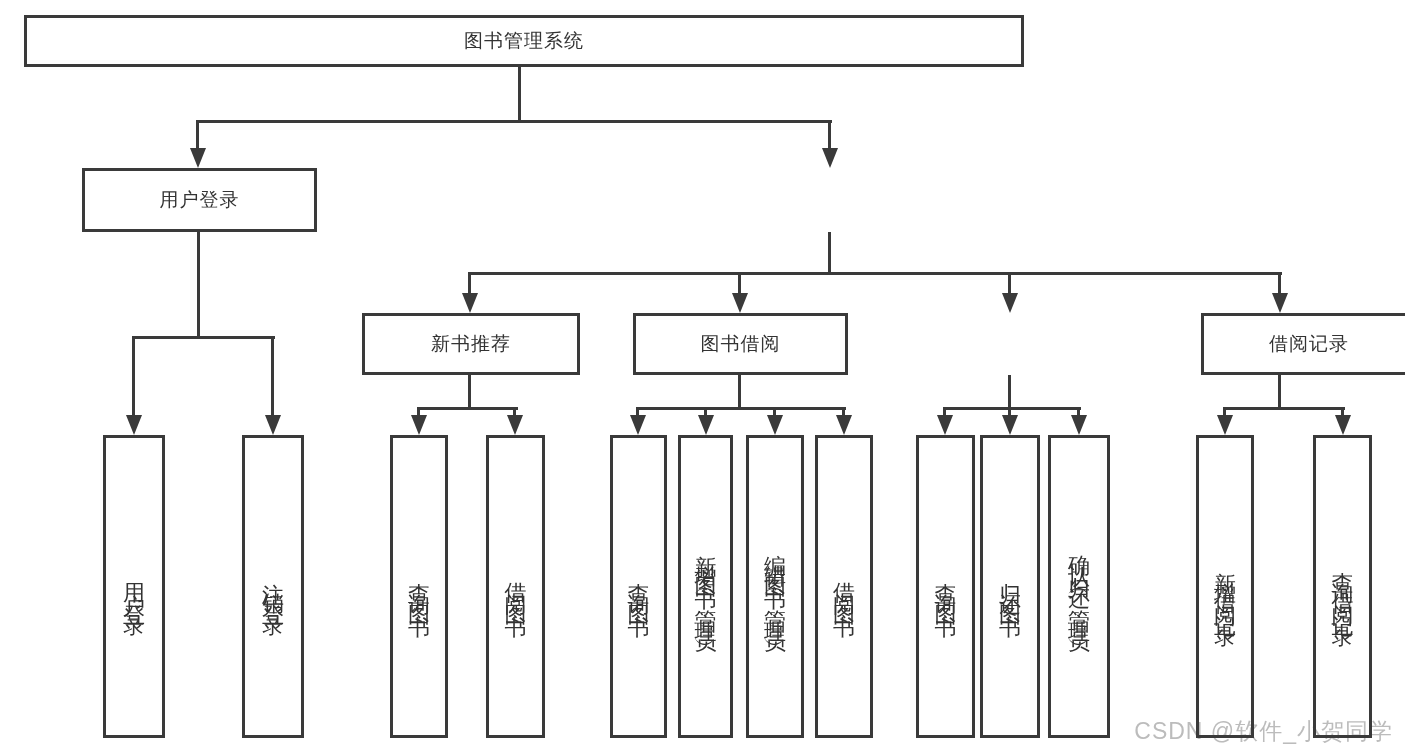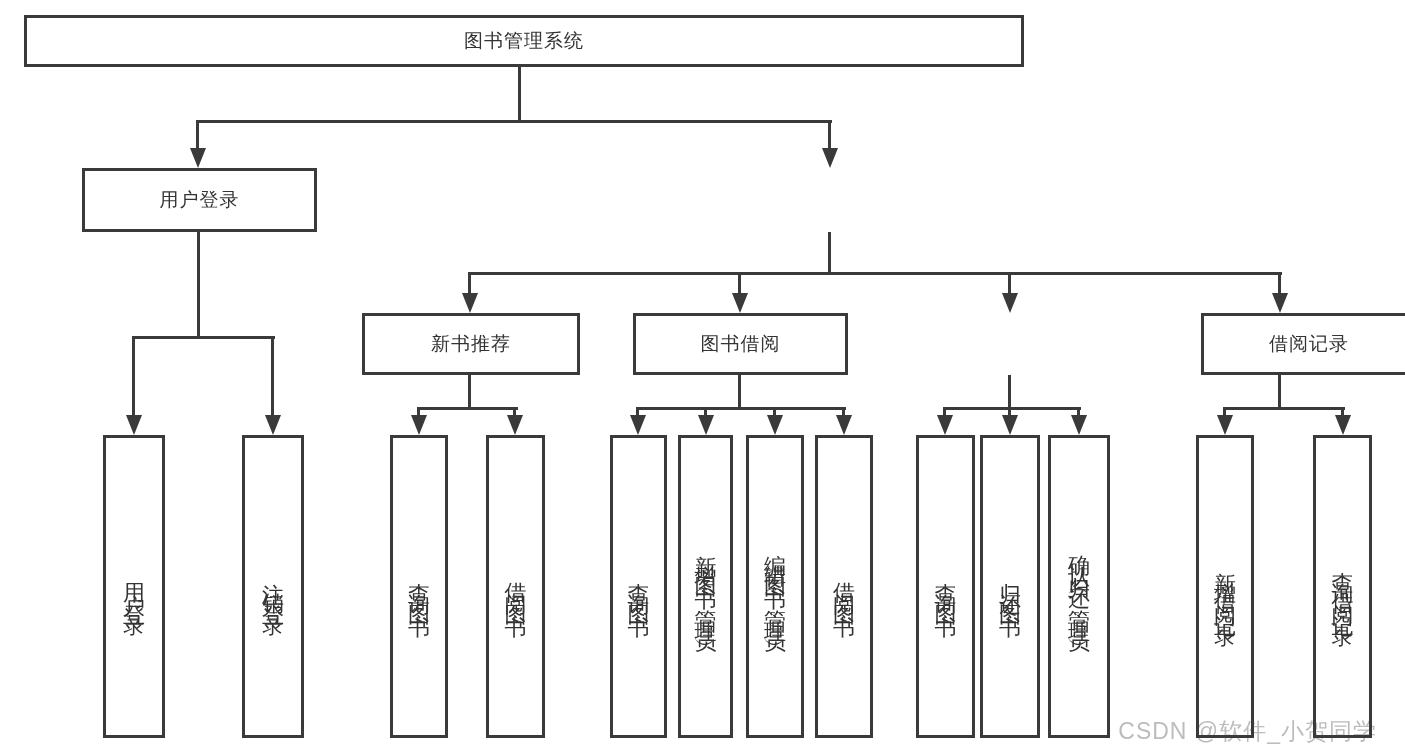--- a/index.html
+++ b/index.html
@@ -45,21 +45,21 @@
   .hline { position: absolute; height: 3px; background: var(--stroke); }
   .vline { position: absolute; width: 3px;  background: var(--stroke); }
   .arrow {
     position: absolute; width: 0; height: 0;
     border-left: 8px solid transparent;
     border-right: 8px solid transparent;
     border-top: 20px solid var(--stroke);
   }
   .watermark {
     position: absolute;
-    right: 28px; top: 716px;
+    right: 12px; top: 716px;
     color: var(--watermark);
     font-size: 23px;
     letter-spacing: 1px;
     mix-blend-mode: darken;
     z-index: 50;
   }
 </style>
 </head>
 <body>
 

